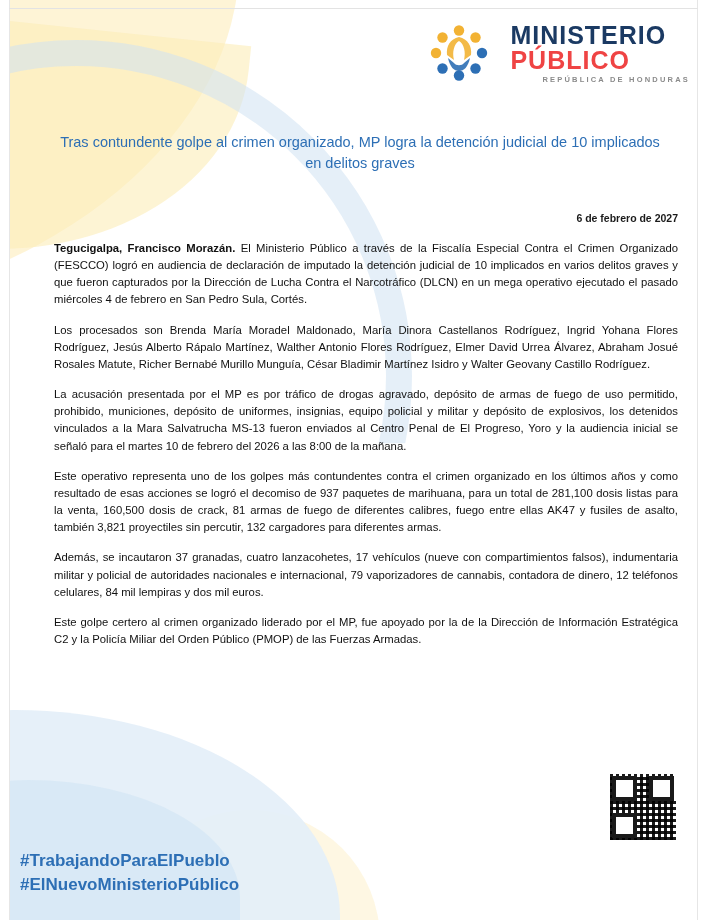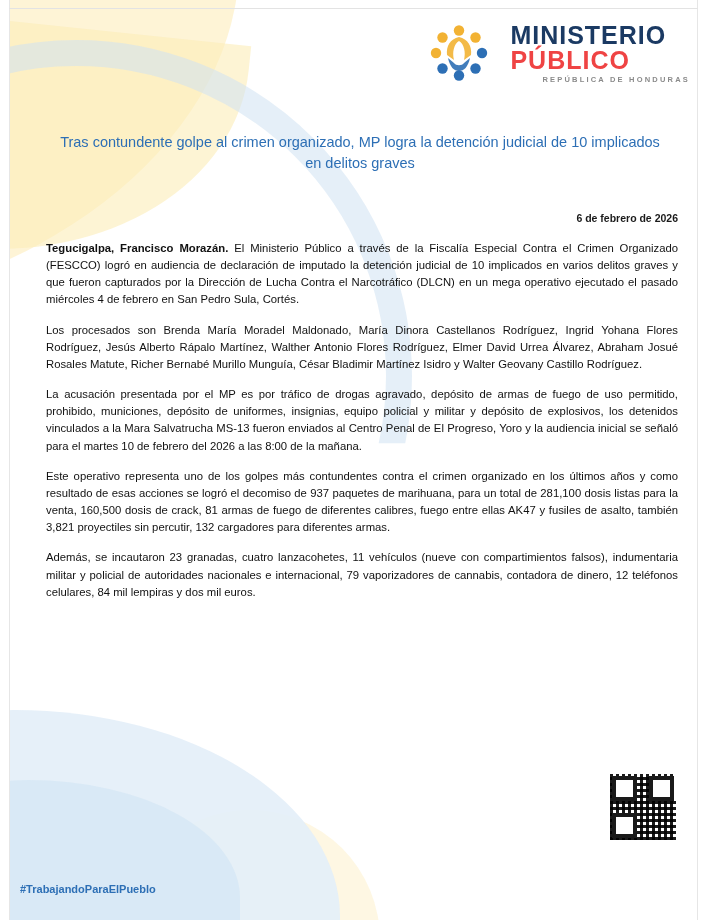--- a/index.html
+++ b/index.html
@@ -187,21 +187,21 @@
     position: absolute;
     left: 42px;
     right: 42px;
     top: 240px;
     font-size: 11.3px;
     line-height: 1.52;
     color: #111111;
     text-align: justify;
   }
   .body-text p {
-    margin: 0 0 13px 4px;
+    margin: 0 0 13px 12px;
   }
   .lede {
     font-weight: bold;
   }
 
   
   .qr {
     position: absolute;
     right: 42px;
     bottom: 78px;
@@ -232,21 +232,21 @@
     border: 4px solid #1a1a1a;
     background: #fff;
   }
 
   
   .footer-tags {
     position: absolute;
     left: 20px;
     bottom: 22px;
     color: #2d6fb5;
-    font-size: 11px;
+    font-size: 17px;
     font-weight: bold;
     line-height: 1.45;
   }
   .footer-brand {
     position: absolute;
     right: 30px;
     bottom: 22px;
     color: #14213d;
     font-size: 22px;
     font-weight: bold;
@@ -291,32 +291,34 @@
       </div>
       <div class="logo-title">
         <div class="logo-line1">MINISTERIO</div>
         <div class="logo-line2">PÚBLICO</div>
         <div class="logo-line3">REPÚBLICA DE HONDURAS</div>
       </div>
     </div>
 
     <div class="doc-title">Tras contundente golpe al crimen organizado, MP logra la detención judicial de 10 implicados en delitos graves</div>
 
-    <div class="doc-date">6 de febrero de 2026</div>
+    <div class="doc-date">6 de febrero de 2027</div>
 
     <div class="body-text">
       <p><span class="lede">Tegucigalpa, Francisco Morazán.</span> <span>El Ministerio Público a través de la Fiscalía Especial Contra el Crimen Organizado (FESCCO) logró en audiencia de declaración de imputado la detención judicial de 10 implicados en varios delitos graves y que fueron capturados por la Dirección de Lucha Contra el Narcotráfico (DLCN) en un mega operativo ejecutado el pasado miércoles 4 de febrero en San Pedro Sula, Cortés.</span></p>
       <p>Los procesados son Brenda María Moradel Maldonado, María Dinora Castellanos Rodríguez, Ingrid Yohana Flores Rodríguez, Jesús Alberto Rápalo Martínez, Walther Antonio Flores Rodríguez, Elmer David Urrea Álvarez, Abraham Josué Rosales Matute, Richer Bernabé Murillo Munguía, César Bladimir Martínez Isidro y Walter Geovany Castillo Rodríguez.</p>
       <p>La acusación presentada por el MP es por tráfico de drogas agravado, depósito de armas de fuego de uso permitido, prohibido, municiones, depósito de uniformes, insignias, equipo policial y militar y depósito de explosivos, los detenidos vinculados a la Mara Salvatrucha MS-13 fueron enviados al Centro Penal de El Progreso, Yoro y la audiencia inicial se señaló para el martes 10 de febrero del 2026 a las 8:00 de la mañana.</p>
       <p>Este operativo representa uno de los golpes más contundentes contra el crimen organizado en los últimos años y como resultado de esas acciones se logró el decomiso de 937 paquetes de marihuana, para un total de 281,100 dosis listas para la venta, 160,500 dosis de crack, 81 armas de fuego de diferentes calibres, fuego entre ellas AK47 y fusiles de asalto, también 3,821 proyectiles sin percutir, 132 cargadores para diferentes armas.</p>
-      <p>Además, se incautaron 23 granadas, cuatro lanzacohetes, 11 vehículos (nueve con compartimientos falsos), indumentaria militar y policial de autoridades  nacionales e internacional, 79 vaporizadores de cannabis, contadora de dinero, 12 teléfonos celulares, 84 mil lempiras y dos mil euros.</p>
+      <p>Además, se incautaron 37 granadas, cuatro lanzacohetes, 17 vehículos (nueve con compartimientos falsos), indumentaria militar y policial de autoridades  nacionales e internacional, 79 vaporizadores de cannabis, contadora de dinero, 12 teléfonos celulares, 84 mil lempiras y dos mil euros.</p>
+      <p>Este golpe certero al crimen organizado liderado por el MP, fue apoyado por la de la Dirección de Información Estratégica C2 y la Policía Miliar del Orden Público (PMOP) de las Fuerzas Armadas.</p>
     </div>
 
     <div class="qr">
       <div class="qr-tr"></div>
     </div>
 
     <div class="footer-tags">
       <div>#TrabajandoParaElPueblo</div>
+      <div>#ElNuevoMinisterioPúblico</div>
     </div>
 
   </div>
 </div>
 
 </body></html>

